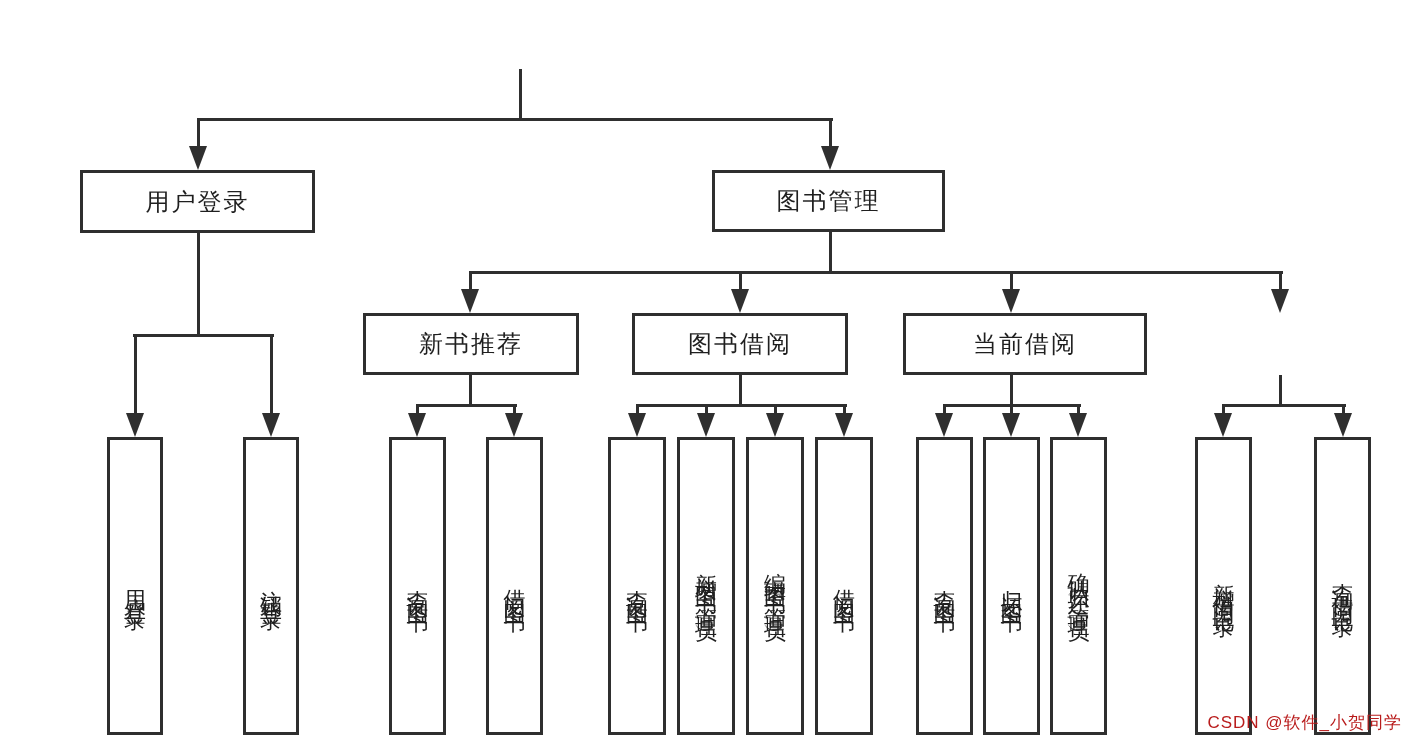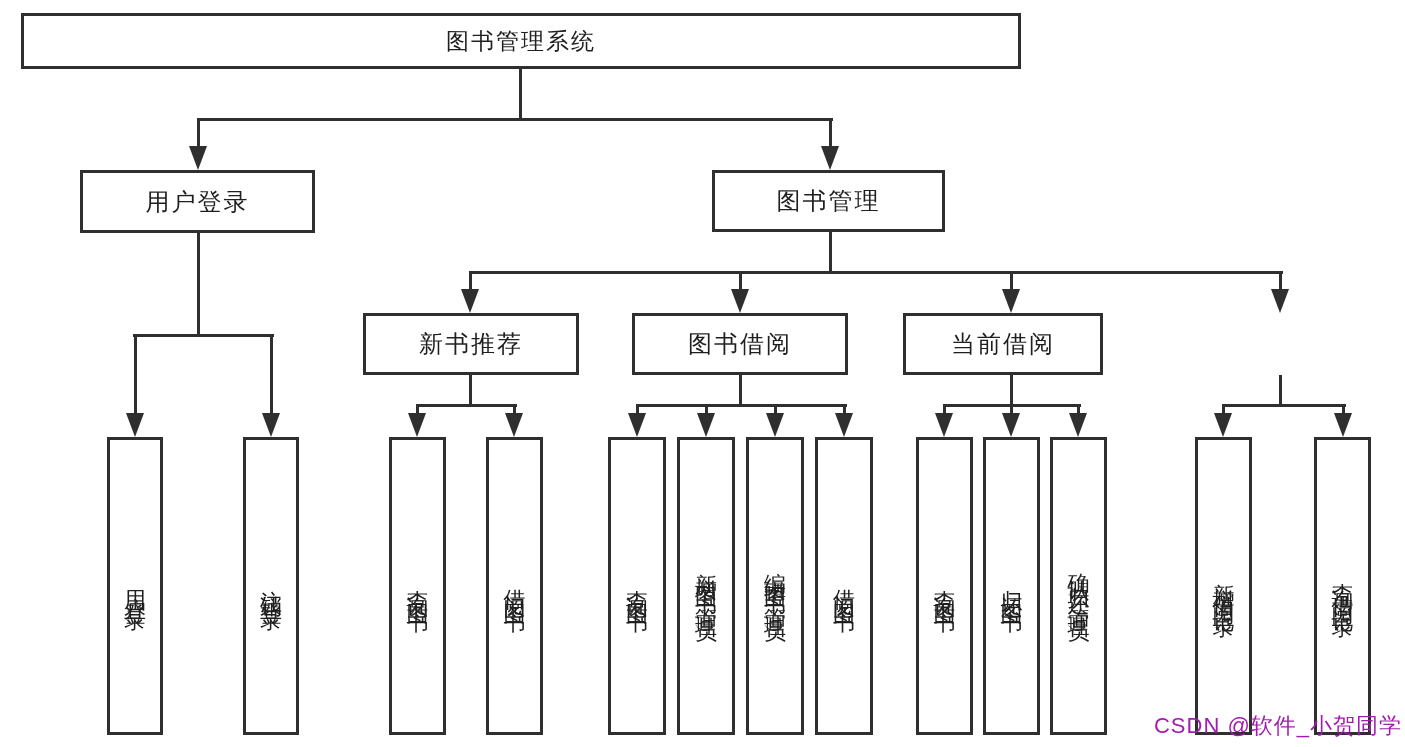--- a/index.html
+++ b/index.html
@@ -44,35 +44,32 @@
     width:0;height:0;
     border-left:9px solid transparent;
     border-right:9px solid transparent;
     border-top:24px solid #2f2f2f;
     z-index:1;
   }
   .watermark{
     position:absolute;
     right:3px;
     top:711px;
-    font-size:22px;
+    font-size:17px;
     letter-spacing:1px;
-    color:#a21caf;
+    color:#b91c1c;
     z-index:5;
     white-space:nowrap;
   }
 </style>
 </head>
 <body>
 
 <div class="stage">
 
-  <div class="box" style="left:21px;top:13px;width:1000px;height:56px">
-    <span class="lbl t1">图书管理系统</span>
-  </div>
 
   <div class="vline" style="left:519px;top:69px;height:51px"></div>
   <div class="hline" style="left:197px;top:118px;width:636px"></div>
   <div class="vline" style="left:197px;top:118px;height:30px"></div>
   <div class="ah" style="left:189px;top:146px"></div>
   <div class="vline" style="left:829px;top:118px;height:30px"></div>
   <div class="ah" style="left:821px;top:146px"></div>
 
   <div class="box" style="left:80px;top:170px;width:235px;height:63px">
     <span class="lbl">用户登录</span>
@@ -98,21 +95,21 @@
   <div class="ah" style="left:1002px;top:289px"></div>
   <div class="vline" style="left:1279px;top:271px;height:20px"></div>
   <div class="ah" style="left:1271px;top:289px"></div>
 
   <div class="box" style="left:632px;top:313px;width:216px;height:62px">
     <span class="lbl">图书借阅</span>
   </div>
   <div class="box" style="left:363px;top:313px;width:216px;height:62px">
     <span class="lbl">新书推荐</span>
   </div>
-  <div class="box" style="left:903px;top:313px;width:200px;height:62px">
+  <div class="box" style="left:903px;top:313px;width:244px;height:62px">
     <span class="lbl">当前借阅</span>
   </div>
 
   <div class="vline" style="left:469px;top:375px;height:32px"></div>
   <div class="hline" style="left:416px;top:404px;width:101px"></div>
   <div class="vline" style="left:416px;top:404px;height:11px"></div>
   <div class="ah" style="left:408px;top:413px"></div>
   <div class="vline" style="left:513px;top:404px;height:11px"></div>
   <div class="ah" style="left:505px;top:413px"></div>
 

